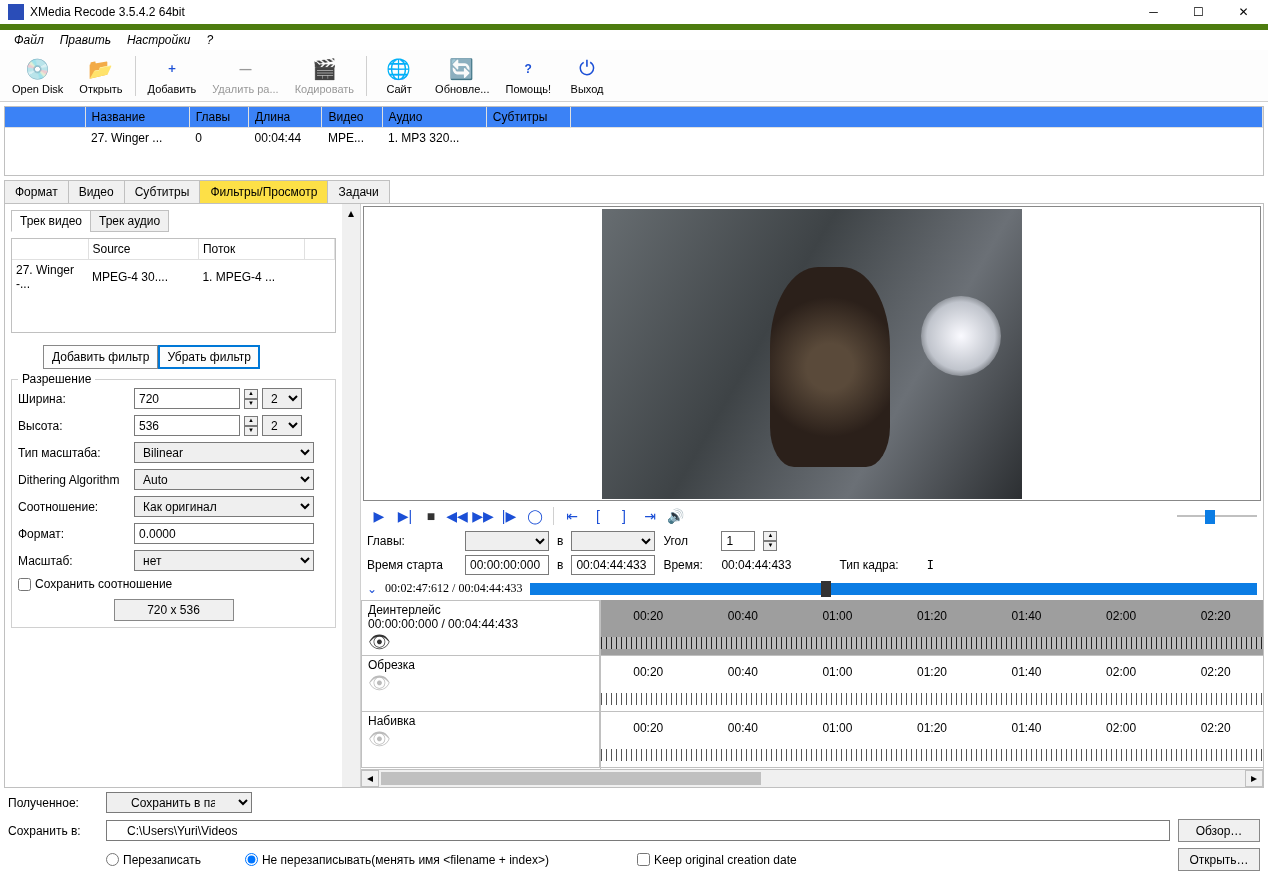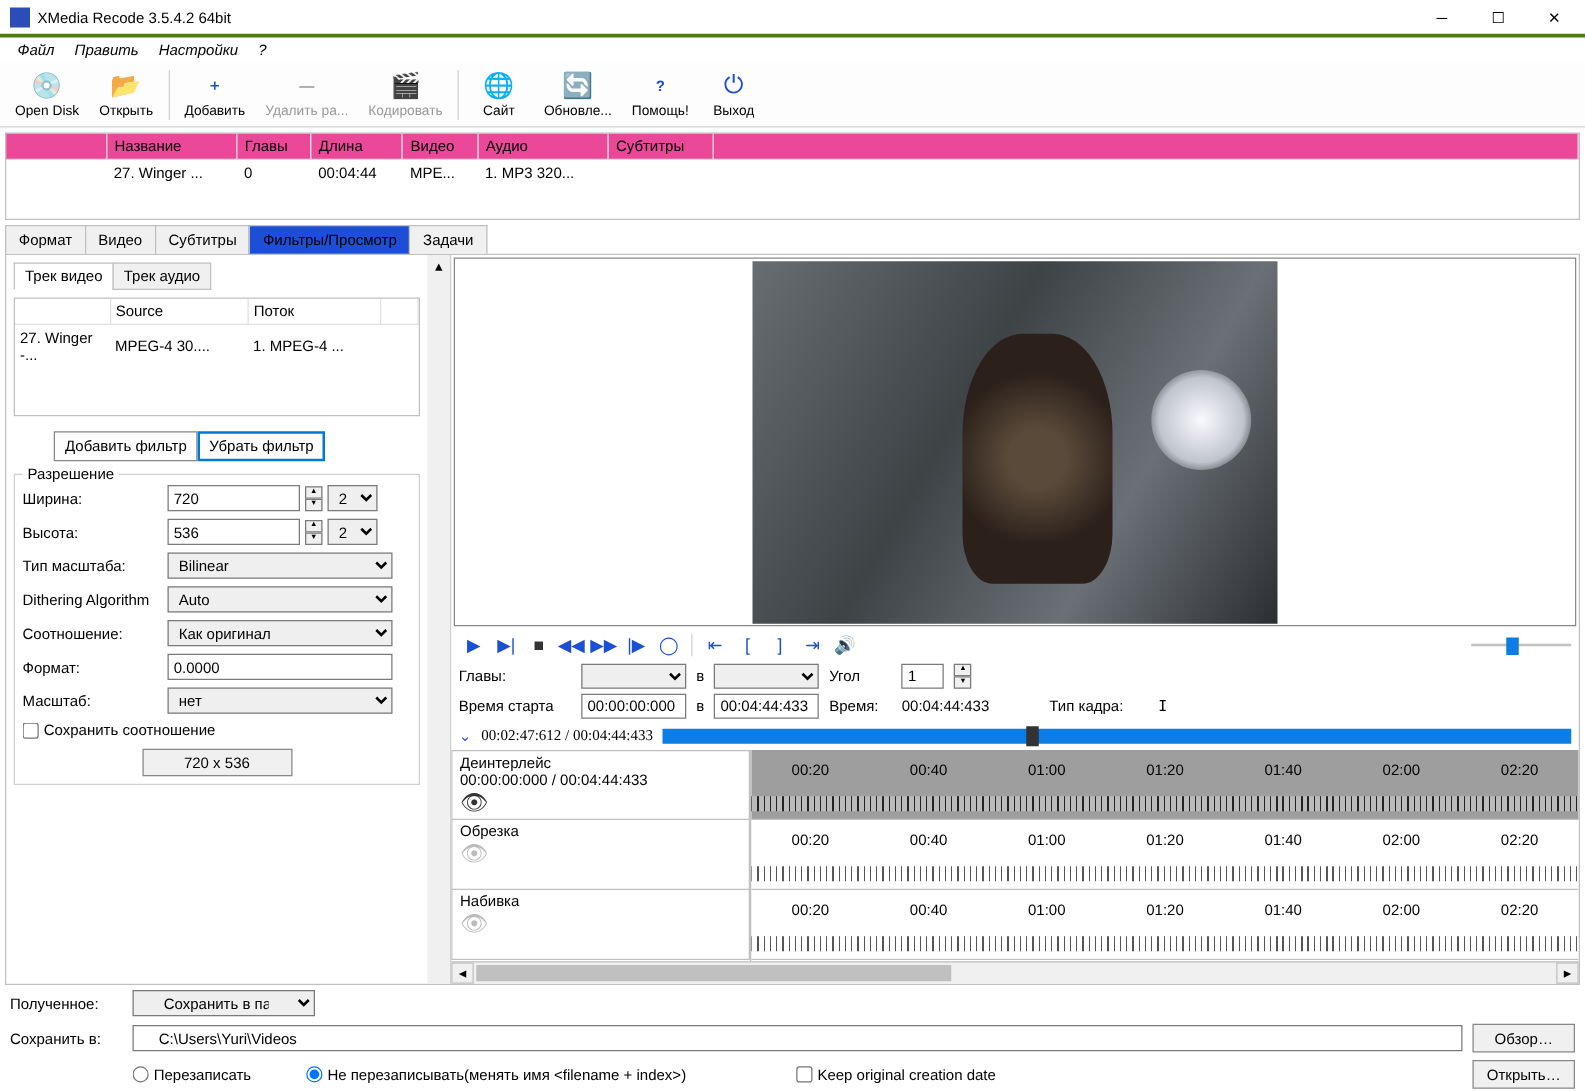--- a/index.html
+++ b/index.html
@@ -1,36 +1,36 @@
 <!DOCTYPE html>
 <html><head>
 <meta charset="utf-8">
 <style>
 * { box-sizing: border-box; margin: 0; padding: 0; font-family: "Segoe UI", Tahoma, sans-serif; font-size: 12px; }
 body { background: #fff; width: 1268px; height: 873px; overflow: hidden; }
-.titlebar { height: 30px; background: #fff; display: flex; align-items: center; padding: 0 2px; border-bottom: 3px solid #4d7c0f; }
+.titlebar { height: 30px; background: #fff; display: flex; align-items: center; padding: 0 2px; border-bottom: 6px solid #4d7c0f; }
 .titlebar .icon { width: 16px; height: 16px; background: #2a4db8; margin: 0 6px; }
 .titlebar .title { flex: 1; font-size: 12px; }
 .titlebar .ctrl { width: 45px; height: 30px; display: flex; align-items: center; justify-content: center; }
 .menubar { height: 20px; display: flex; align-items: center; padding: 0 8px; gap: 4px; font-style: italic; }
 .menubar span { padding: 2px 6px; }
 .toolbar { height: 52px; display: flex; align-items: center; padding: 0 4px; border-bottom: 1px solid #d0d0d0; background: #fdfdfd; }
 .toolbar .btn { display: flex; flex-direction: column; align-items: center; justify-content: center; padding: 2px 8px; min-width: 56px; height: 48px; }
 .toolbar .btn .ic { width: 24px; height: 24px; display: flex; align-items: center; justify-content: center; font-size: 20px; }
 .toolbar .btn .lbl { font-size: 11px; margin-top: 2px; }
 .toolbar .sep { width: 1px; height: 40px; background: #d0d0d0; margin: 0 4px; }
 .disabled { color: #999; }
 .blue { color: #1b4fd6; }
 .filelist { margin: 4px; border: 1px solid #c0c0c0; height: 70px; }
 .filelist table { width: 100%; border-collapse: collapse; }
-.filelist th { text-align: left; font-weight: normal; padding: 3px 6px; border-right: 1px solid #e0e0e0; border-bottom: 1px solid #e0e0e0; background: #ec4899; font-size: 12px; }
+.filelist th { text-align: left; font-weight: normal; padding: 3px 6px; border-right: 1px solid #e0e0e0; border-bottom: 1px solid #e0e0e0; background: #3b82f6; font-size: 12px; }
 .filelist td { padding: 3px 6px; font-size: 12px; }
 .tabs { display: flex; margin: 4px 0 0 4px; }
 .tabs .tab { padding: 4px 10px; border: 1px solid #c0c0c0; border-bottom: none; background: #f0f0f0; margin-right: -1px; position: relative; }
-.tabs .tab.active { background: #1d4ed8; z-index: 2; }
+.tabs .tab.active { background: #fde047; z-index: 2; }
 .mainarea { display: flex; margin: 0 4px; border: 1px solid #c0c0c0; height: 585px; }
 .leftpanel { width: 356px; border-right: 1px solid #d0d0d0; display: flex; }
 .leftcontent { flex: 1; padding: 6px; overflow: hidden; }
 .leftscroll { width: 18px; background: #f0f0f0; display:flex; flex-direction:column; align-items:center; }
 .subtabs { display: flex; }
 .subtabs .stab { padding: 3px 8px; border: 1px solid #c0c0c0; background: #f0f0f0; margin-right: -1px; }
 .subtabs .stab.active { background: #fff; border-bottom-color: #fff; }
 .tracklist { margin-top: 6px; border: 1px solid #c0c0c0; height: 95px; }
 .tracklist table { width: 100%; border-collapse: collapse; }
 .tracklist th { text-align: left; font-weight: normal; padding: 3px 4px; border-right: 1px solid #e0e0e0; border-bottom: 1px solid #e0e0e0; font-size: 12px; }

